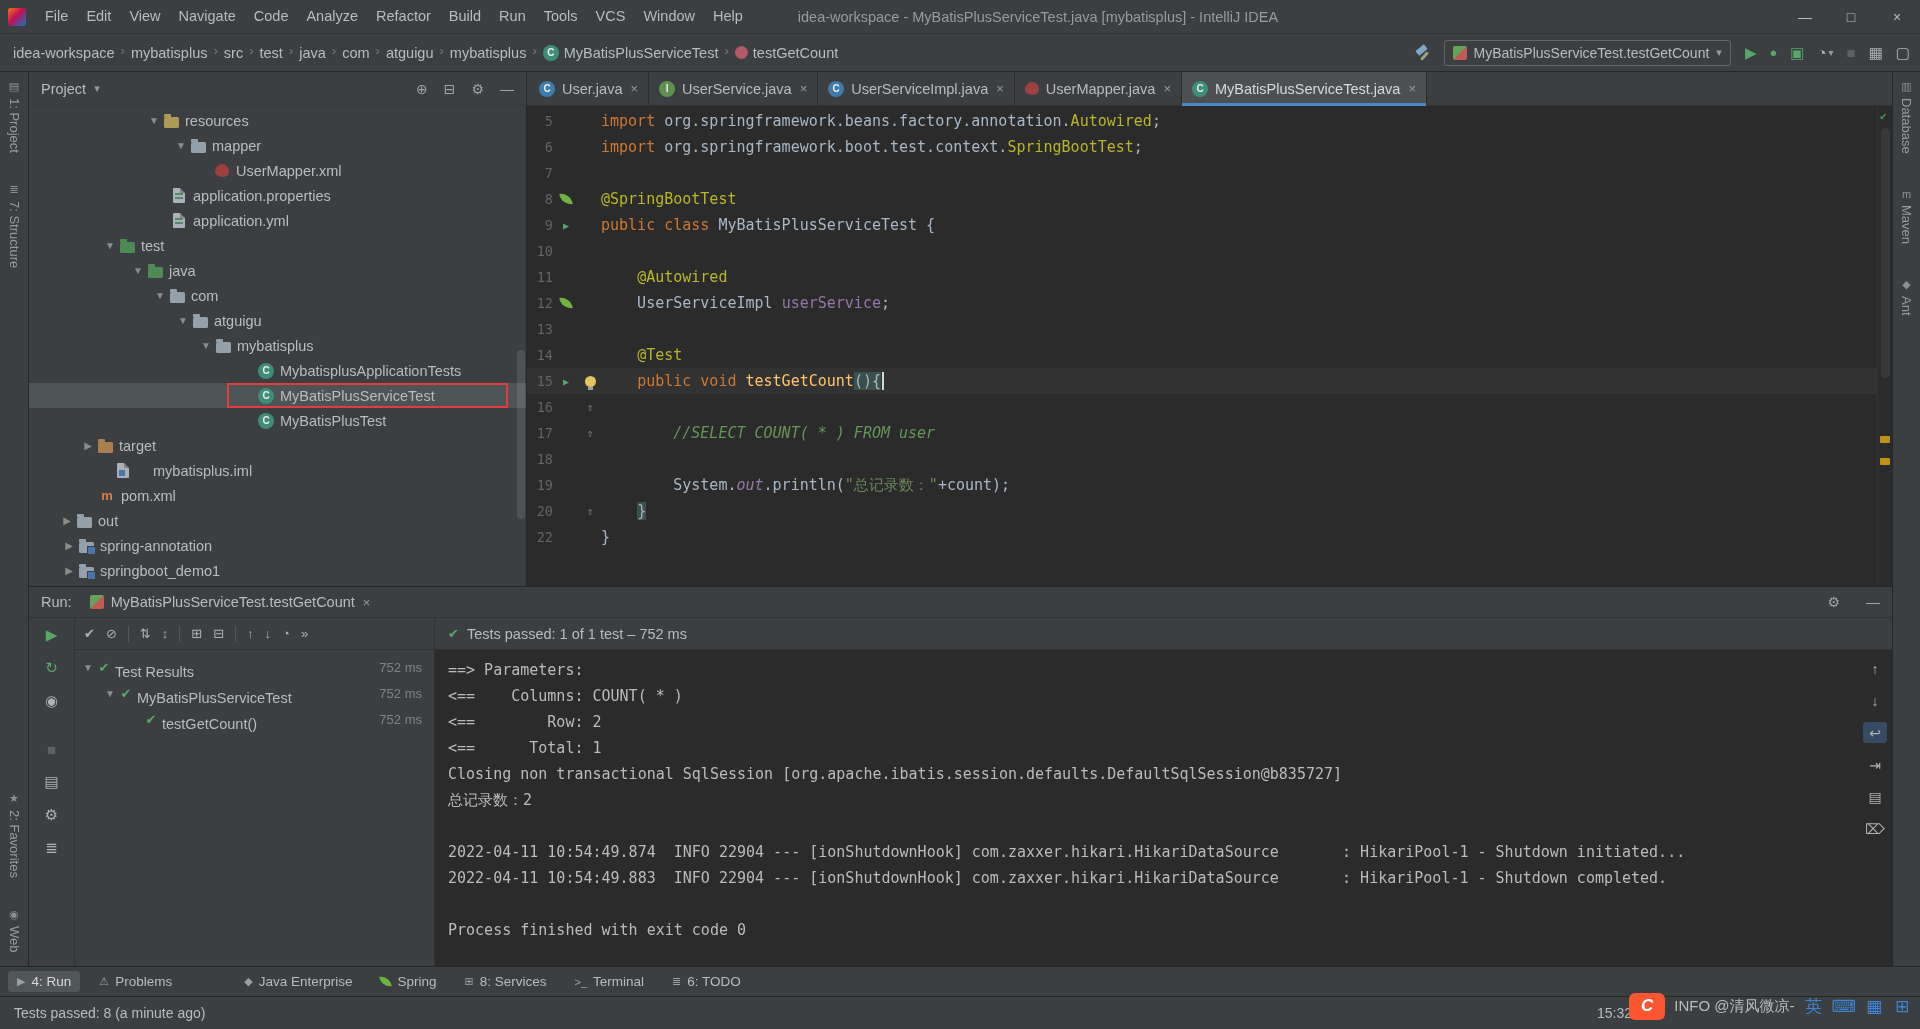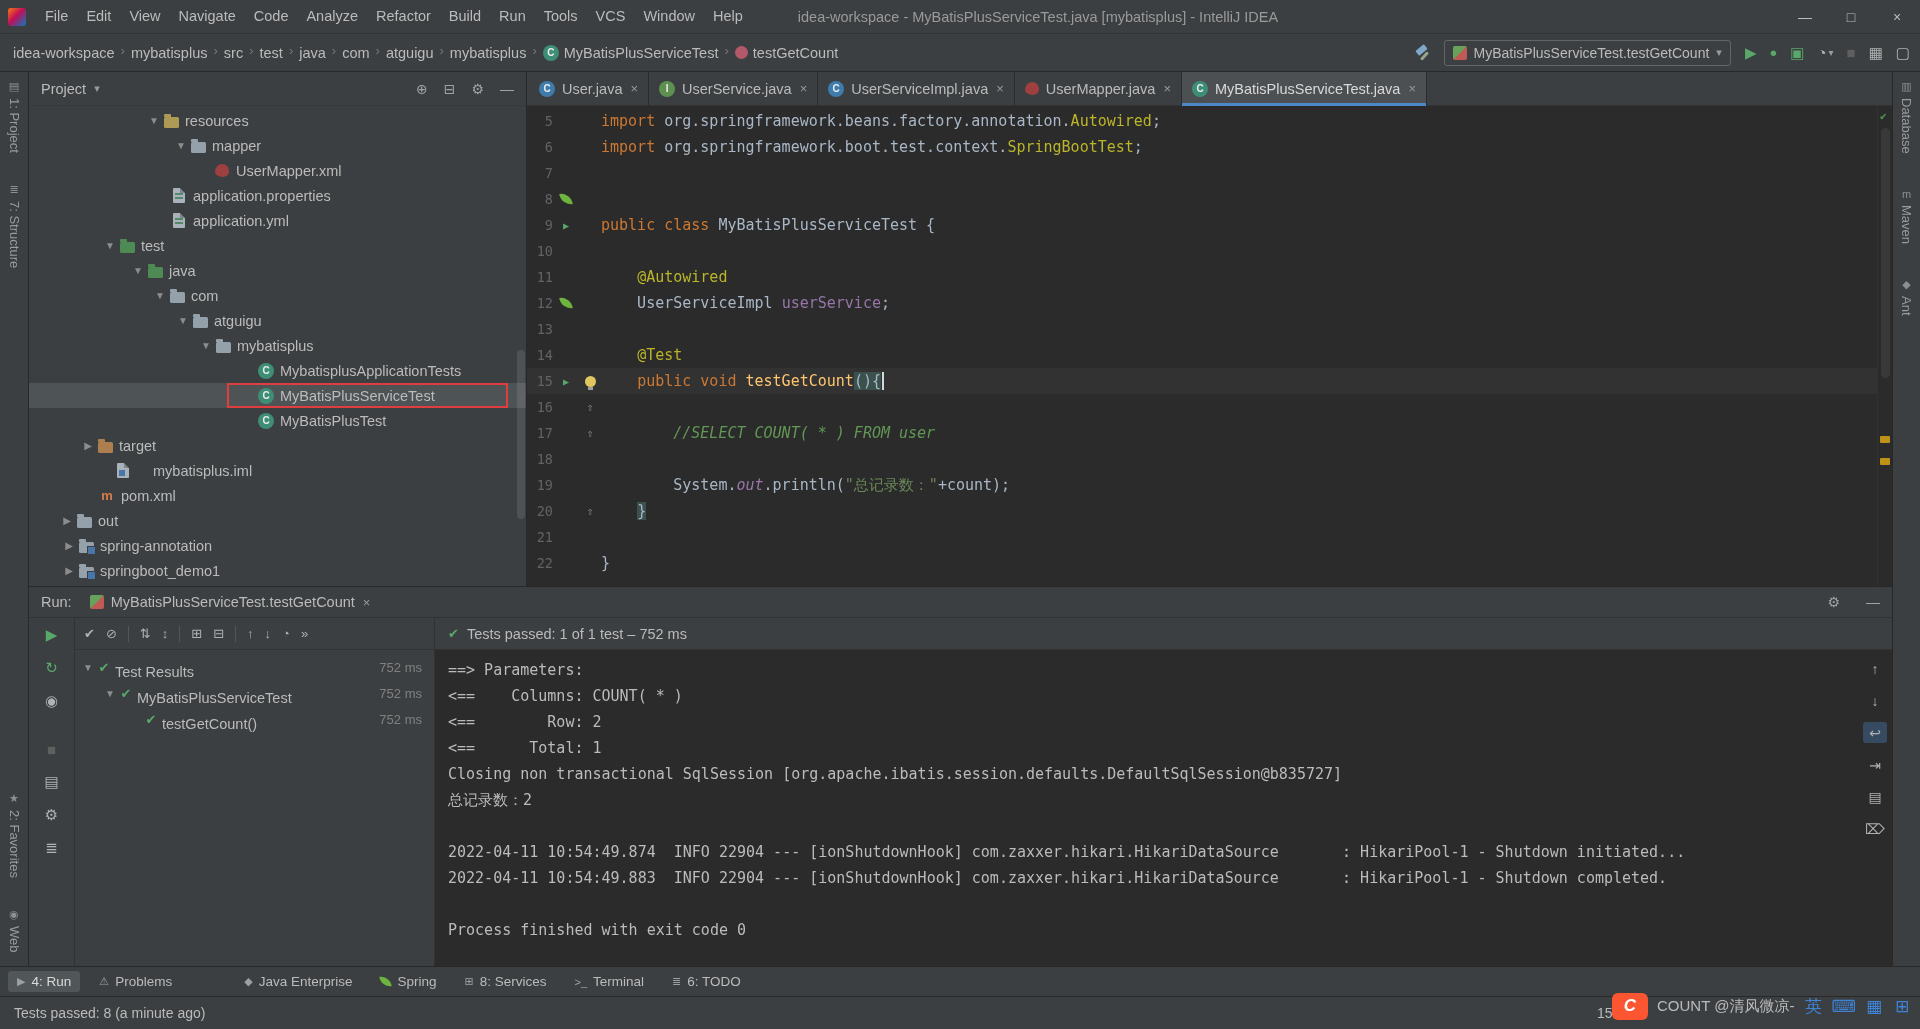--- a/index.html
+++ b/index.html
@@ -459,34 +459,33 @@
                 <span class="circ class-test">C</span>
                 <span class="tab-label">MyBatisPlusServiceTest.java</span>
                 <span class="tab-close">×</span>
               </div>
             </div>
           <div class="editor">
             <div class="code-area">
                 <div class="code-line"><span class="ln">5</span><span class="gut"></span><span class="gut2"></span><span class="ctext"><span class="tk-k">import</span><span class="tk-d"> org.springframework.beans.factory.annotation.</span><span class="tk-a">Autowired</span><span class="tk-d">;</span></span></div>
                 <div class="code-line"><span class="ln">6</span><span class="gut"></span><span class="gut2"></span><span class="ctext"><span class="tk-k">import</span><span class="tk-d"> org.springframework.boot.test.context.</span><span class="tk-a">SpringBootTest</span><span class="tk-d">;</span></span></div>
                 <div class="code-line"><span class="ln">7</span><span class="gut"></span><span class="gut2"></span><span class="ctext"></span></div>
-                <div class="code-line"><span class="ln">8</span><span class="gut"><span class="icn-leaf"></span></span><span class="gut2"></span></div>
+                <div class="code-line"><span class="ln">8</span><span class="gut"><span class="icn-leaf"></span></span><span class="gut2"></span><span class="ctext"><span class="tk-a">@SpringBootTest</span></span></div>
                 <div class="code-line"><span class="ln">9</span><span class="gut"><span class="gut-run">▶</span></span><span class="gut2"></span><span class="ctext"><span class="tk-k">public</span><span class="tk-d"> </span><span class="tk-k">class</span><span class="tk-d"> MyBatisPlusServiceTest {</span></span></div>
                 <div class="code-line"><span class="ln">10</span><span class="gut"></span><span class="gut2"></span><span class="ctext"></span></div>
                 <div class="code-line"><span class="ln">11</span><span class="gut"></span><span class="gut2"></span><span class="ctext"><span class="tk-d">    </span><span class="tk-a">@Autowired</span></span></div>
                 <div class="code-line"><span class="ln">12</span><span class="gut"><span class="icn-leaf"></span></span><span class="gut2"></span><span class="ctext"><span class="tk-d">    UserServiceImpl </span><span class="tk-f">userService</span><span class="tk-d">;</span></span></div>
                 <div class="code-line"><span class="ln">13</span><span class="gut"></span><span class="gut2"></span><span class="ctext"></span></div>
                 <div class="code-line"><span class="ln">14</span><span class="gut"></span><span class="gut2"></span><span class="ctext"><span class="tk-d">    </span><span class="tk-a">@Test</span></span></div>
                 <div class="code-line current"><span class="ln">15</span><span class="gut"><span class="gut-run">▶</span></span><span class="gut2"><span class="icn-bulb"></span></span><span class="ctext"><span class="tk-d">    </span><span class="tk-k">public</span><span class="tk-d"> </span><span class="tk-k">void</span><span class="tk-d"> </span><span class="tk-m">testGetCount</span><span class="tk-h">(){</span><span class="caret"></span></span></div>
                 <div class="code-line"><span class="ln">16</span><span class="gut"></span><span class="gut2"><span class="gut-marker">⇧</span></span></div>
                 <div class="code-line"><span class="ln">17</span><span class="gut"></span><span class="gut2"><span class="gut-marker">⇧</span></span><span class="ctext"><span class="tk-d">        </span><span class="tk-c">//SELECT COUNT( * ) FROM user</span></span></div>
                 <div class="code-line"><span class="ln">18</span><span class="gut"></span><span class="gut2"></span></div>
                 <div class="code-line"><span class="ln">19</span><span class="gut"></span><span class="gut2"></span><span class="ctext"><span class="tk-d">        System.</span><span class="tk-fs">out</span><span class="tk-d">.println(</span><span class="tk-s">"总记录数："</span><span class="tk-d">+count);</span></span></div>
                 <div class="code-line"><span class="ln">20</span><span class="gut"></span><span class="gut2"><span class="gut-marker">⇧</span></span><span class="ctext"><span class="tk-d">    </span><span class="tk-h">}</span></span></div>
-                <div class="code-line"><span class="ln">21</span><span class="gut"></span><span class="gut2"></span><span class="ctext"></span></div>
                 <div class="code-line"><span class="ln">22</span><span class="gut"></span><span class="gut2"></span><span class="ctext"><span class="tk-d">}</span></span></div>
               </div>
             <div class="err-stripe">
               <span class="insp-ok">✔</span>
               <span class="ed-scroll"></span>
             <span class="emark" style="top: 330px; background: rgb(190, 145, 23);"></span>
                 <span class="emark" style="top: 352px; background: rgb(190, 145, 23);"></span>
               </div>
           </div>
         </section>
@@ -623,21 +622,21 @@
       </div>
     </footer>
 
   <footer class="statusbar">
     <span>Tests passed: 8 (a minute ago)</span>
     <span class="sb-time">15:32</span>
   </footer>
 
   <div class="watermark">
     <span class="csdn-logo">C</span>
-    <span class="wm-text">COUNT @清风微凉-</span>
+    <span class="wm-text">INFO @清风微凉-</span>
     <div class="ime">
         <span class="ime-item">英</span>
         <span class="ime-item">⌨</span>
         <span class="ime-item">▦</span>
         <span class="ime-item">⊞</span>
       </div>
   </div>
 
 </div>
 

